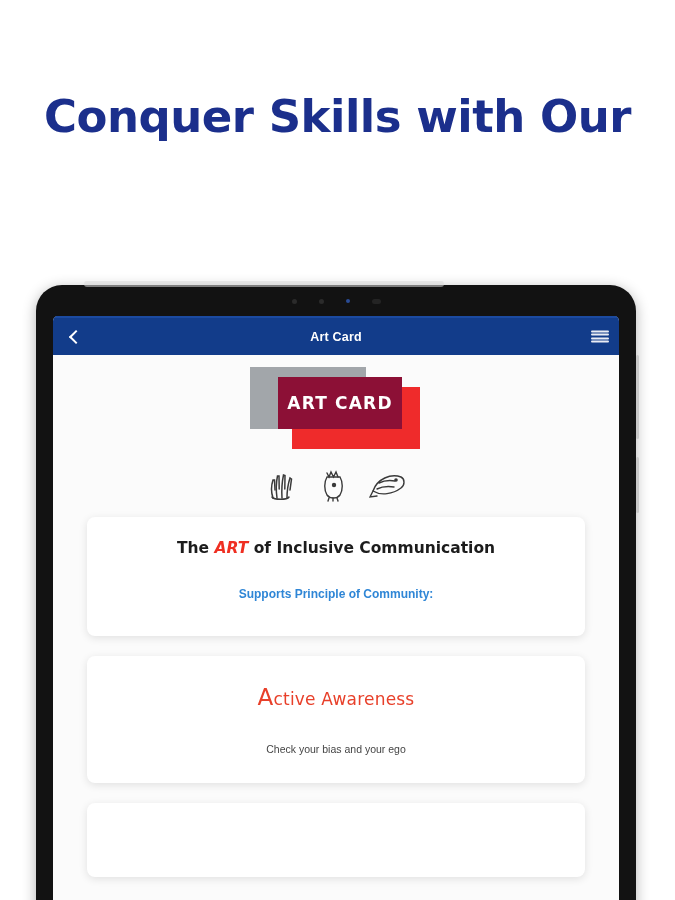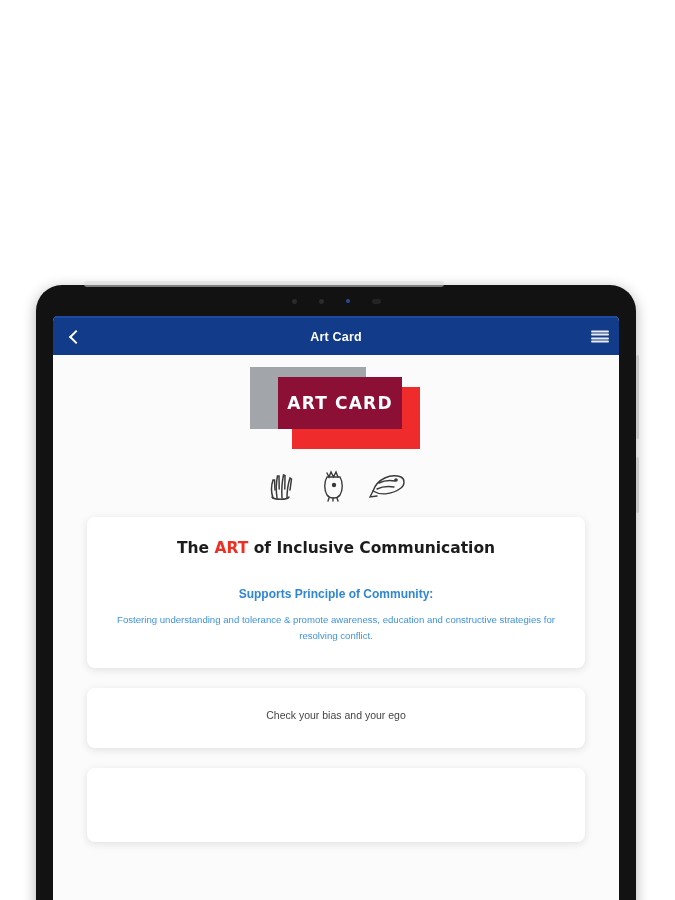--- a/index.html
+++ b/index.html
@@ -221,21 +221,21 @@
   }
   .card.first { margin-top: 8px; }
 
   .card-title {
     font-family: "DejaVu Sans", sans-serif;
     font-size: 15.5px;
     font-weight: bold;
     color: #1c1c1c;
     margin: 0 0 30px 0;
   }
-  .accent-red { color: #ef2f22; }
+  .accent-red { color: #ef2f22; font-style: italic; }
 
   .card-sub {
     color: #2f86d6;
     font-size: 12px;
     font-weight: bold;
     margin: 0 0 11px 0;
   }
   .card-body-blue {
     color: #3d93e0;
     font-size: 9.6px;
@@ -264,20 +264,21 @@
 
   .card.third {
     padding: 22px 24px;
     min-height: 40px;
   }
 </style>
 </head>
 <body>
 
 <div class="headline">
+  <span class="headline-line">Conquer Skills with Our</span>
 </div>
 
 <div class="tablet">
 
   <div class="tablet-topstrip"></div>
 
   <div class="camera-row">
     <span class="cam-dot"></span>
     <span class="cam-dot"></span>
     <span class="cam-dot blue"></span>
@@ -339,24 +340,24 @@
             <path d="M10 14 C14 12 20 11 26 12"></path>
             <path d="M8 20 C12 18 18 17 25 18"></path>
             <path d="M4 22 L1 28 L8 27"></path>
           </g>
         </svg>
       </div>
 
       <div class="card first">
         <div class="card-title"><span>The </span><span class="accent-red">ART</span><span> of Inclusive Communication</span></div>
         <div class="card-sub">Supports Principle of Community:</div>
-        <p class="card-body-blue">Fostering understanding and tolerance &amp; promote awareness, education and constructive strategies for resolving conflict.</p>
       </div>
 
       <div class="card">
+        <div class="card2-title"><span class="bigA">A</span><span>ctive Awareness</span></div>
         <p class="bullet-line">Check your bias and your ego</p>
       </div>
 
       <div class="card third">
         <div class="card-title"></div>
       </div>
 
     </div>
   </div>
 </div>

